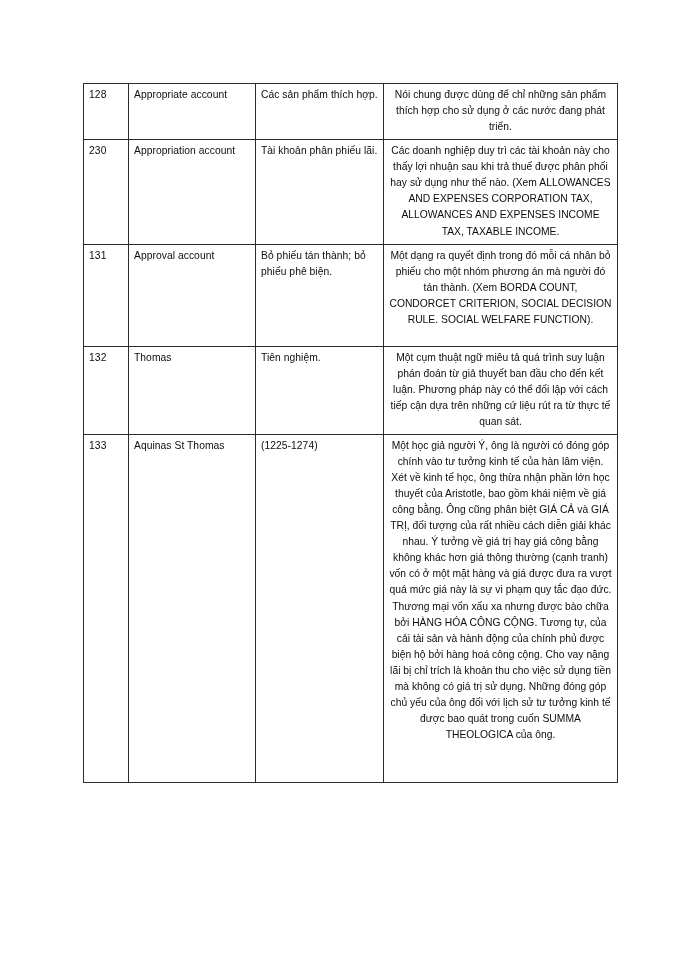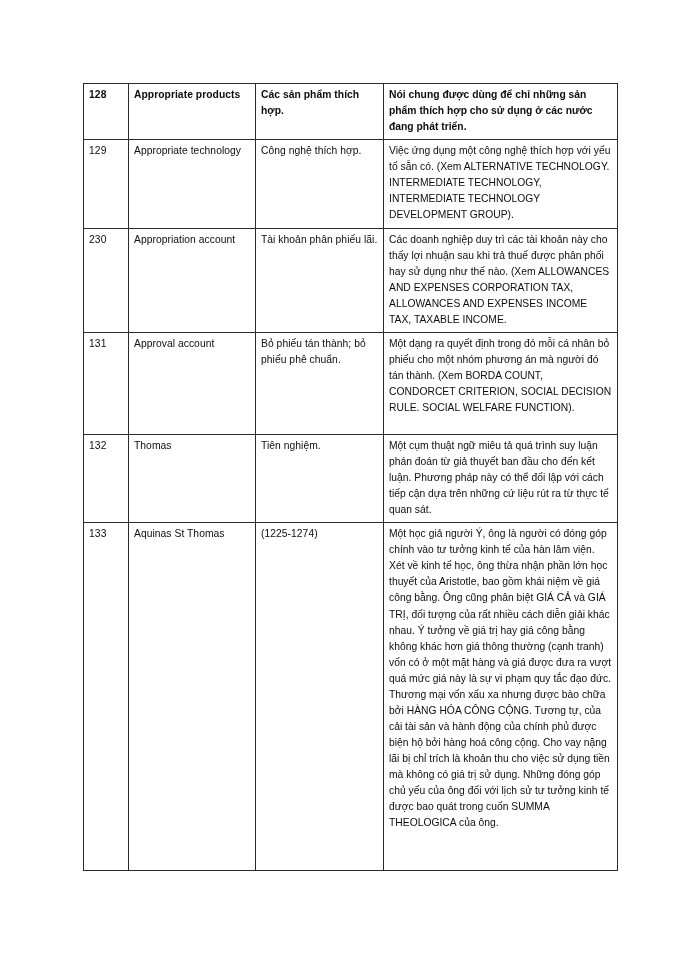--- a/index.html
+++ b/index.html
@@ -51,23 +51,24 @@
   }
   .cell-term {
     letter-spacing: 0.05px;
   }
   .cell-viet {
     letter-spacing: 0.05px;
   }
   .cell-def {
     letter-spacing: 0.02px;
     hyphens: none;
+    text-align: center;
   }
   
-  tr.row-128 td { height: 48px; font-weight: bold; }
+  tr.row-128 td { height: 48px; }
   tr.row-129 td { height: 78px; }
   tr.row-130 td { height: 95px; }
   tr.row-131 td { height: 94px; }
   tr.row-132 td { height: 75px; margin-left: 40px; }
   tr.row-133 td { height: 340px; margin-left: 22px; }
 </style>
 </head>
 <body>
 
 <div class="page">
@@ -76,43 +77,37 @@
     <colgroup>
       <col class="c-num">
       <col class="c-term">
       <col class="c-viet">
       <col class="c-def">
     </colgroup>
     <tbody>
 
       <tr class="row-128">
         <td class="cell-num">128</td>
-        <td class="cell-term">Appropriate products</td>
+        <td class="cell-term">Appropriate account</td>
         <td class="cell-viet">Các sản phẩm thích hợp.</td>
         <td class="cell-def">Nói chung được dùng để chỉ những sản phẩm thích hợp cho sử dụng ở các nước đang phát triển.</td>
       </tr>
 
-      <tr class="row-129">
-        <td class="cell-num">129</td>
-        <td class="cell-term">Appropriate technology</td>
-        <td class="cell-viet">Công nghệ thích hợp.</td>
-        <td class="cell-def">Việc ứng dụng một công nghệ thích hợp với yếu tố sẵn có. (Xem ALTERNATIVE TECHNOLOGY. INTERMEDIATE TECHNOLOGY, INTERMEDIATE TECHNOLOGY DEVELOPMENT GROUP).</td>
-      </tr>
 
       <tr class="row-130">
         <td class="cell-num">230</td>
         <td class="cell-term">Appropriation account</td>
         <td class="cell-viet">Tài khoản phân phiếu lãi.</td>
         <td class="cell-def">Các doanh nghiệp duy trì các tài khoản này cho thấy lợi nhuận sau khi trả thuế được phân phối hay sử dụng như thế nào. (Xem ALLOWANCES AND EXPENSES CORPORATION TAX, ALLOWANCES AND EXPENSES INCOME TAX, TAXABLE INCOME.</td>
       </tr>
 
       <tr class="row-131">
         <td class="cell-num">131</td>
         <td class="cell-term">Approval account</td>
-        <td class="cell-viet">Bỏ phiếu tán thành; bỏ phiếu phê chuẩn.</td>
+        <td class="cell-viet">Bỏ phiếu tán thành; bỏ phiếu phê biện.</td>
         <td class="cell-def">Một dạng ra quyết định trong đó mỗi cá nhân bỏ phiếu cho một nhóm phương án mà người đó tán thành. (Xem BORDA COUNT, CONDORCET CRITERION, SOCIAL DECISION RULE. SOCIAL WELFARE FUNCTION).</td>
       </tr>
 
       <tr class="row-132">
         <td class="cell-num">132</td>
         <td class="cell-term">Thomas</td>
         <td class="cell-viet">Tiên nghiệm.</td>
         <td class="cell-def">Một cụm thuật ngữ miêu tả quá trình suy luận phán đoán từ giả thuyết ban đầu cho đến kết luận. Phương pháp này có thể đối lập với cách tiếp cận dựa trên những cứ liệu rút ra từ thực tế quan sát.</td>
       </tr>
 

